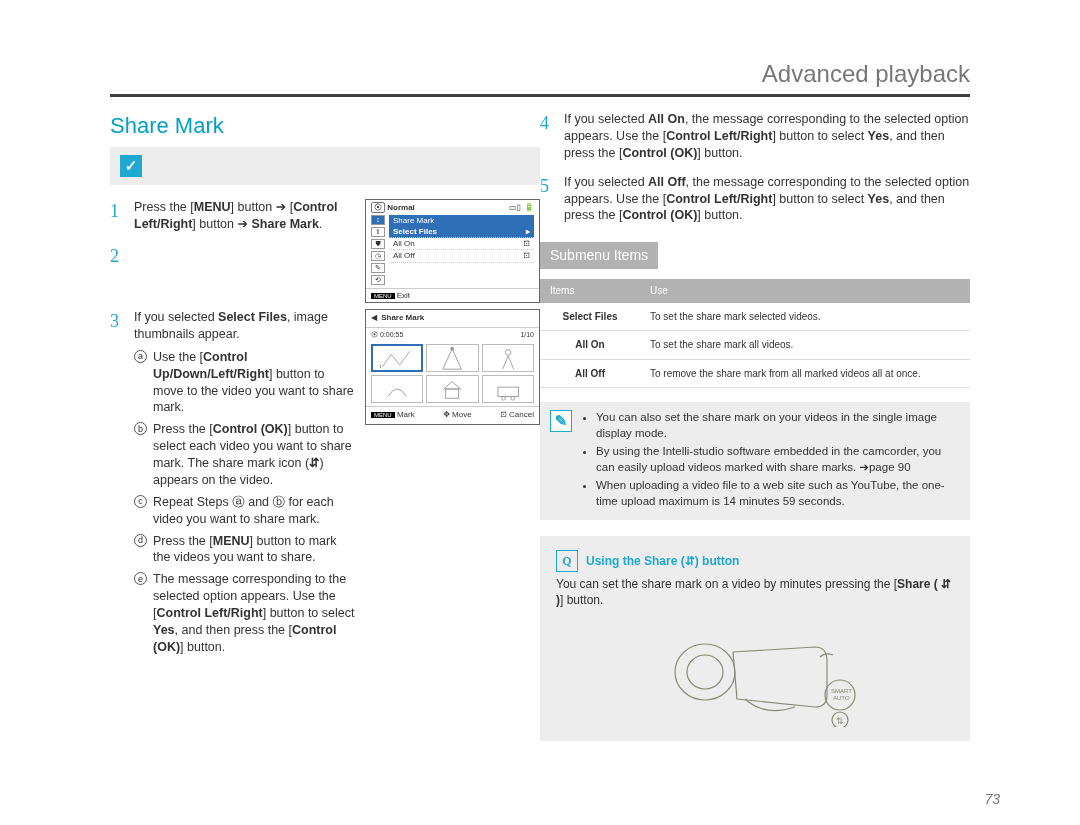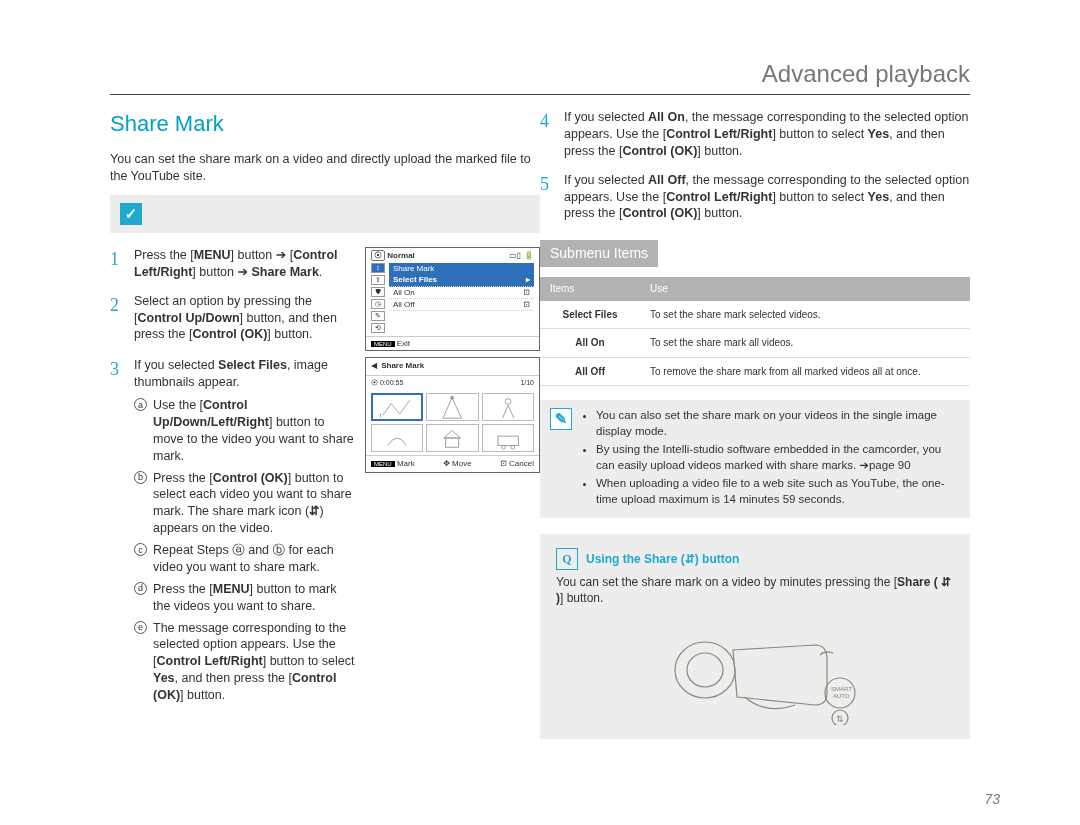--- a/index.html
+++ b/index.html
@@ -14,21 +14,21 @@
   }
   .page {
     width: 920px;
     padding: 60px 30px 0 30px;
     position: relative;
   }
   .header-title {
     text-align: right;
     font-size: 24px;
     color: #777;
-    border-bottom: 1px solid #404040;
+    border-bottom: 3px solid #404040;
     padding-bottom: 6px;
     margin-bottom: 14px;
   }
   .columns {
     display: flex;
   }
   .col {
     flex: 1;
     font-size: 12.5px;
     color: #333;
@@ -222,21 +222,20 @@
 <body>
 
 <div class="page">
 
   <div class="header-title">Advanced playback</div>
 
   <div class="columns">
 
     <div class="col">
       <h2 class="section-title">Share Mark</h2>
-      <p class="intro">You can set the share mark on a video and directly upload the marked file to the YouTube site.</p>
 
       <div class="note-box">
         <div class="note-icon">✓</div>
       </div>
 
       <div class="screen1">
         <div class="sc-top">
           <span><span style="border:1px solid #777;padding:0 2px;border-radius:2px;">⦿</span> <b>Normal</b></span>
           <span class="status-icons">
               <span>▭▯</span> 
@@ -273,23 +272,20 @@
 
       <ol class="steps clearfix">
         <li class="step-row">
           <div class="step-num">1</div>
           <div class="step-body">
             <span>Press the [</span><span class="bold">MENU</span><span>] button ➔ [</span><span class="bold">Control Left/Right</span><span>] button ➔ </span><span class="bold">Share Mark</span><span>.</span>
           </div>
         </li>
         <li class="step-row">
           <div class="step-num">2</div>
-          <div class="step-body">
-            <span>Select an option by pressing the [</span><span class="bold">Control Up/Down</span><span>] button, and then press the [</span><span class="bold">Control (OK)</span><span>] button.</span>
-          </div>
         </li>
       </ol>
 
       <div class="screen2">
         <div class="sc2-top">
             <span>◀</span>
             <b>Share Mark</b>
           </div>
         <div class="sc2-meta">
             <span>⦿ <span>0:00:55</span></span>

